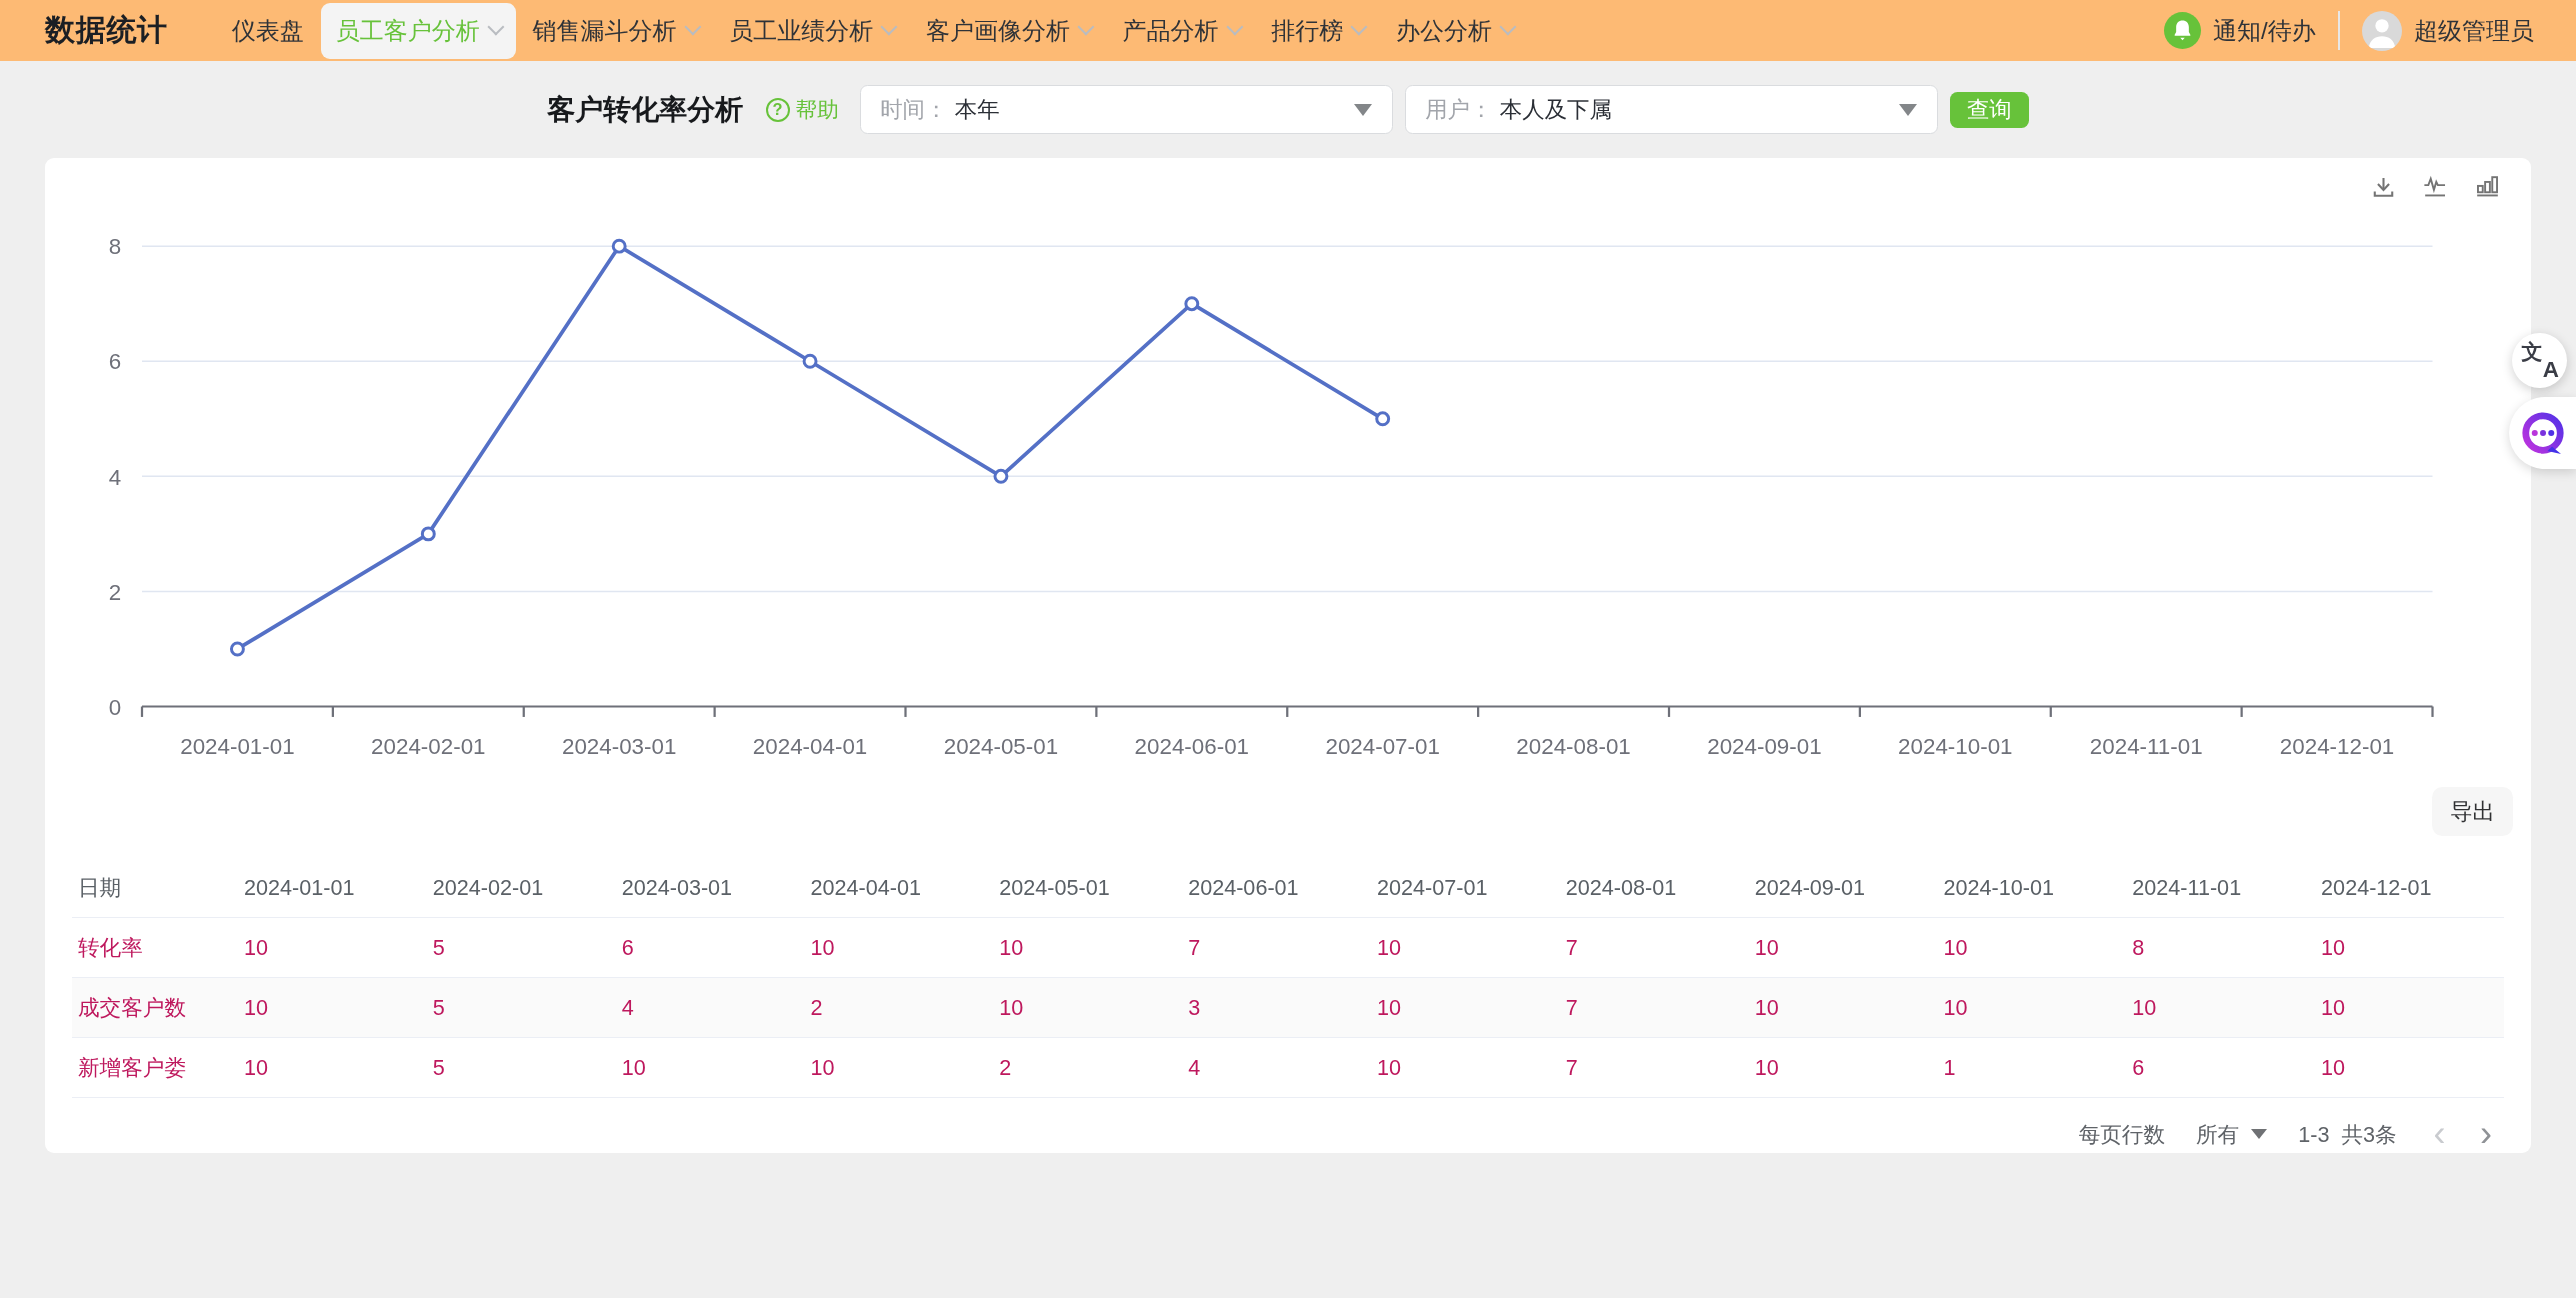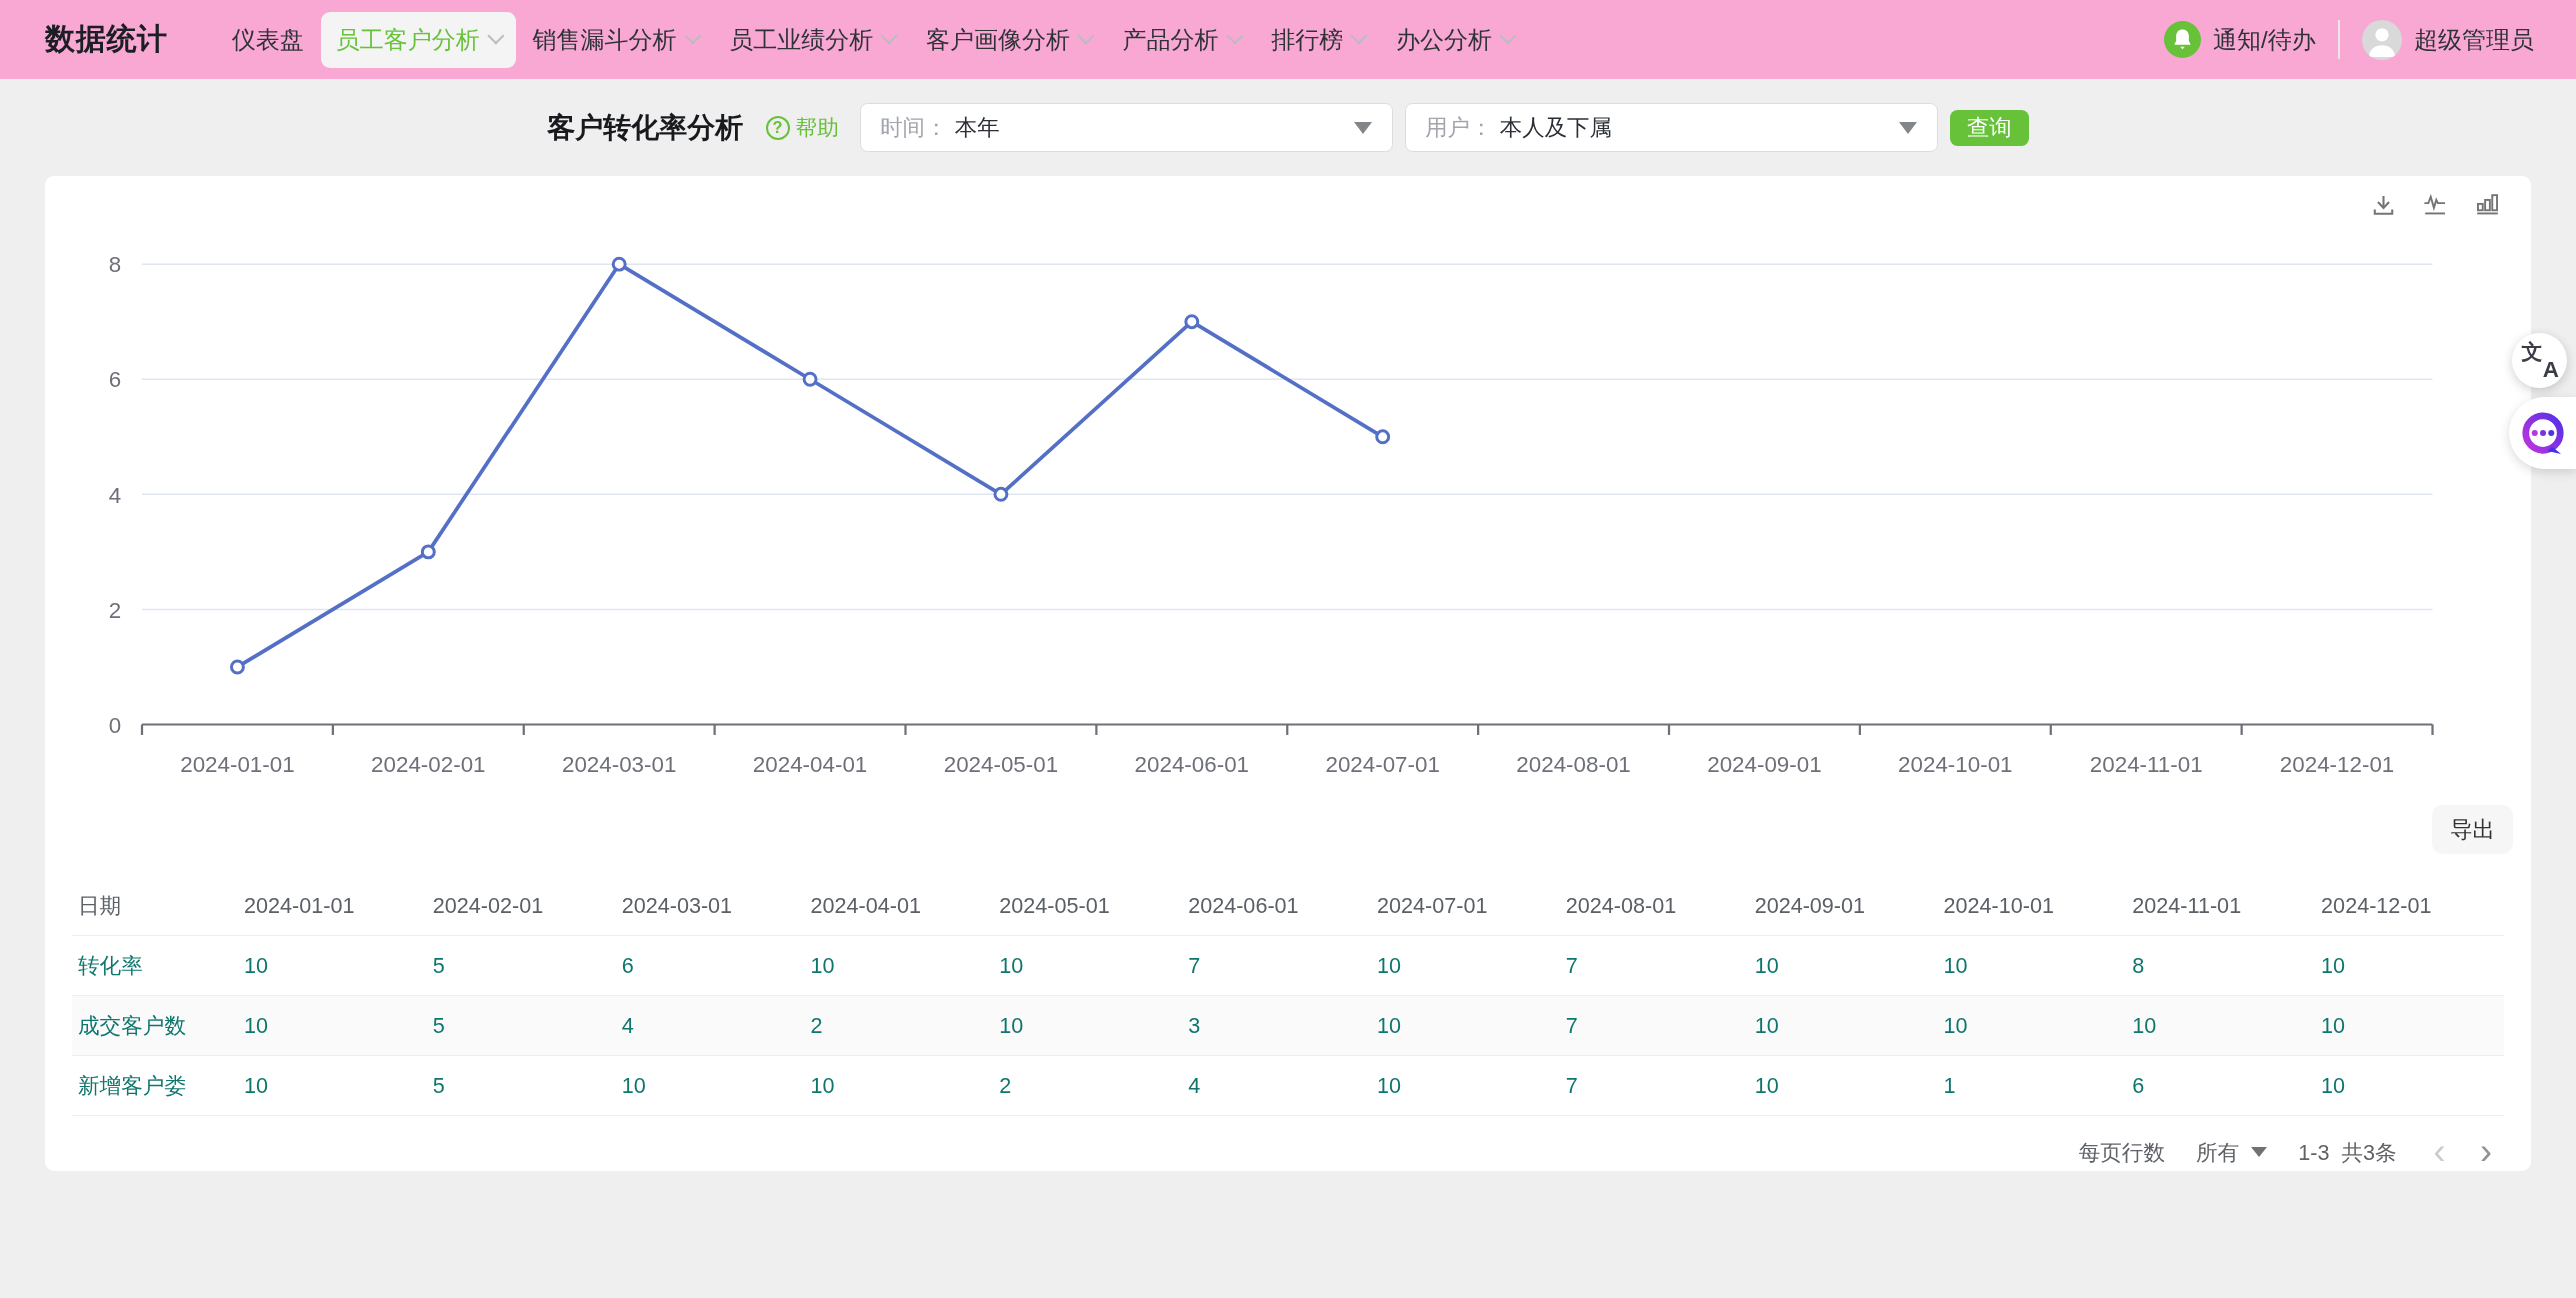--- a/index.html
+++ b/index.html
@@ -1,21 +1,21 @@
 <!DOCTYPE html>
 <html style="font-size:12px"><head>
 <meta charset="utf-8">
 <style>
   html,body{margin:0;padding:0;}
   body{
     width:2576px;height:1298px;background:#efefef;overflow:hidden;position:relative;
     font-family:"Liberation Sans","DejaVu Sans",sans-serif;color:#303133;
   }
   
-  .navbar{height:79px;background:#f9a8d4;display:flex;align-items:center;padding:0 42px 0 45px;box-sizing:border-box;}
+  .navbar{height:61px;background:#fdba74;display:flex;align-items:center;padding:0 42px 0 45px;box-sizing:border-box;}
   .brand{font-size:30px;font-weight:700;color:#1b1f24;margin-right:49px;letter-spacing:0.7px;}
   .nav-menu{display:flex;align-items:center;gap:2px;}
   .nav-item{display:flex;align-items:center;font-size:24px;color:#2f3338;padding:12px 15px;border-radius:9px;cursor:pointer;white-space:nowrap;}
   .nav-item.active{background:#f4f4f4;color:#67c23a;font-weight:500;}
   .chev{width:9.7px;height:9.7px;border-right:2.2px solid #b9bcc1;border-bottom:2.2px solid #b9bcc1;transform:rotate(45deg) translateY(-1.5px);margin-left:9px;margin-top:-6px;}
   .nav-right{margin-left:auto;display:flex;align-items:center;}
   .bell-badge{width:37px;height:37px;border-radius:50%;background:#67c23a;display:flex;align-items:center;justify-content:center;margin-right:12px;}
   .nav-right .nav-text{font-size:24px;color:#2f3338;white-space:nowrap;}
   .nav-divider{width:1.5px;height:39px;background:#e7e7e7;margin:0 22.4px;}
   .avatar{width:40px;height:40px;border-radius:50%;background:#d9d9d9;display:flex;align-items:center;justify-content:center;margin-right:12px;overflow:hidden;}
@@ -35,21 +35,21 @@
   .card{margin:0 45px;background:#fff;border-radius:9px;height:995px;position:relative;box-sizing:border-box;}
   .toolbox{position:absolute;top:16.4px;right:30px;display:flex;gap:25px;}
   .toolbox svg{cursor:pointer;display:block;}
   #chart-svg{display:block;}
   .export-row{display:flex;justify-content:flex-end;padding-right:18px;margin-top:7.5px;}
   .export-btn{min-width:78px;height:49px;background:#f6f6f6;border:none;border-radius:10.4px;font-size:22.4px;color:#303133;cursor:pointer;font-family:inherit;padding:0 18px;}
   
   table.data-table{width:calc(100% - 54px);margin:22.4px 27px 0 27px;border-collapse:collapse;table-layout:fixed;}
   .data-table th,.data-table td{height:60px;font-size:21.6px;text-align:left;font-weight:400;padding:0 6px;box-sizing:border-box;border-bottom:1.5px solid #ebeef5;}
   .data-table th{color:#5a6066;}
-  .data-table td{color:#0f766e;}
+  .data-table td{color:#be185d;}
   .data-table col.first{width:166px;}
   .data-table tr.striped{background:#fafafa;}
   
   .pagination{display:flex;align-items:center;justify-content:flex-end;gap:31px;height:72px;padding-right:33px;font-size:21.6px;color:#5f6368;}
   .rows-select{display:flex;align-items:center;gap:12px;cursor:pointer;}
   .caret-small{width:0;height:0;border-left:8.2px solid transparent;border-right:8.2px solid transparent;border-top:10.4px solid #6f7174;}
   .pg-chev{font-size:36px;line-height:1;cursor:pointer;padding:0 6px;}
   .pg-prev{color:#c9cbcf;}
   .pg-next{color:#8f9296;}
   

